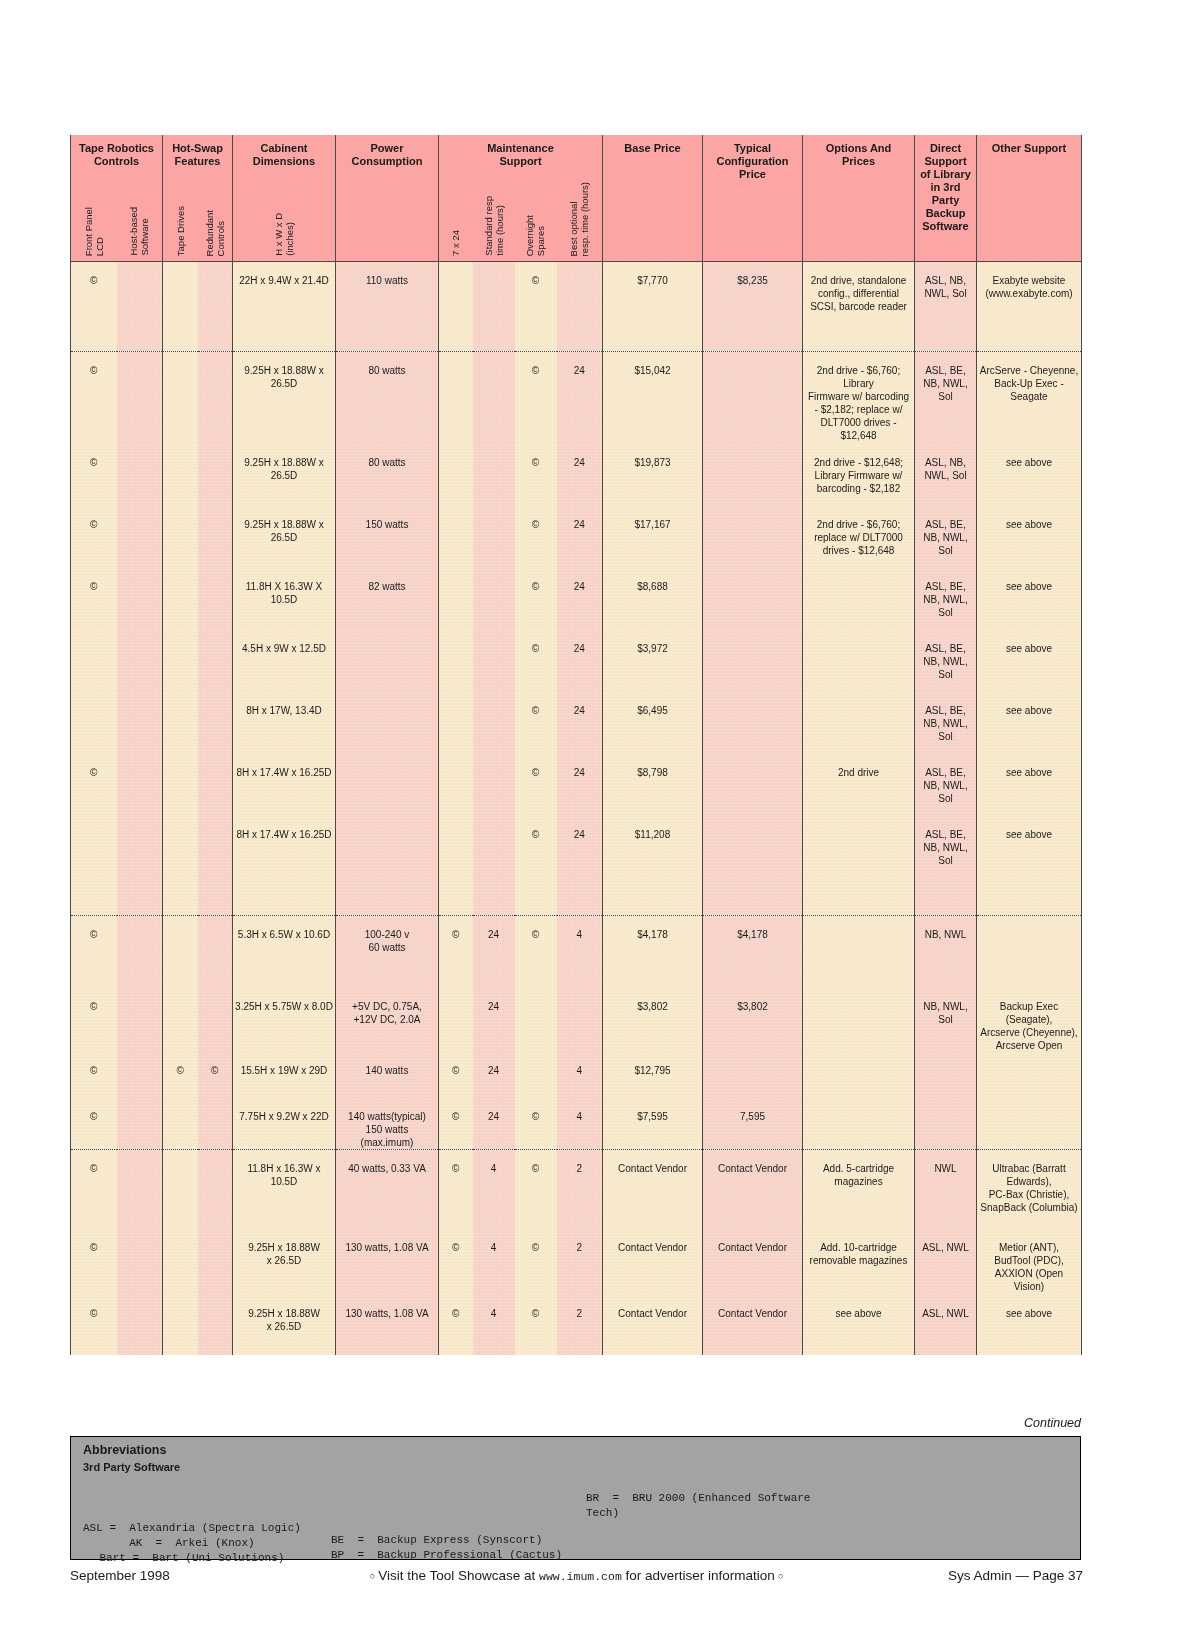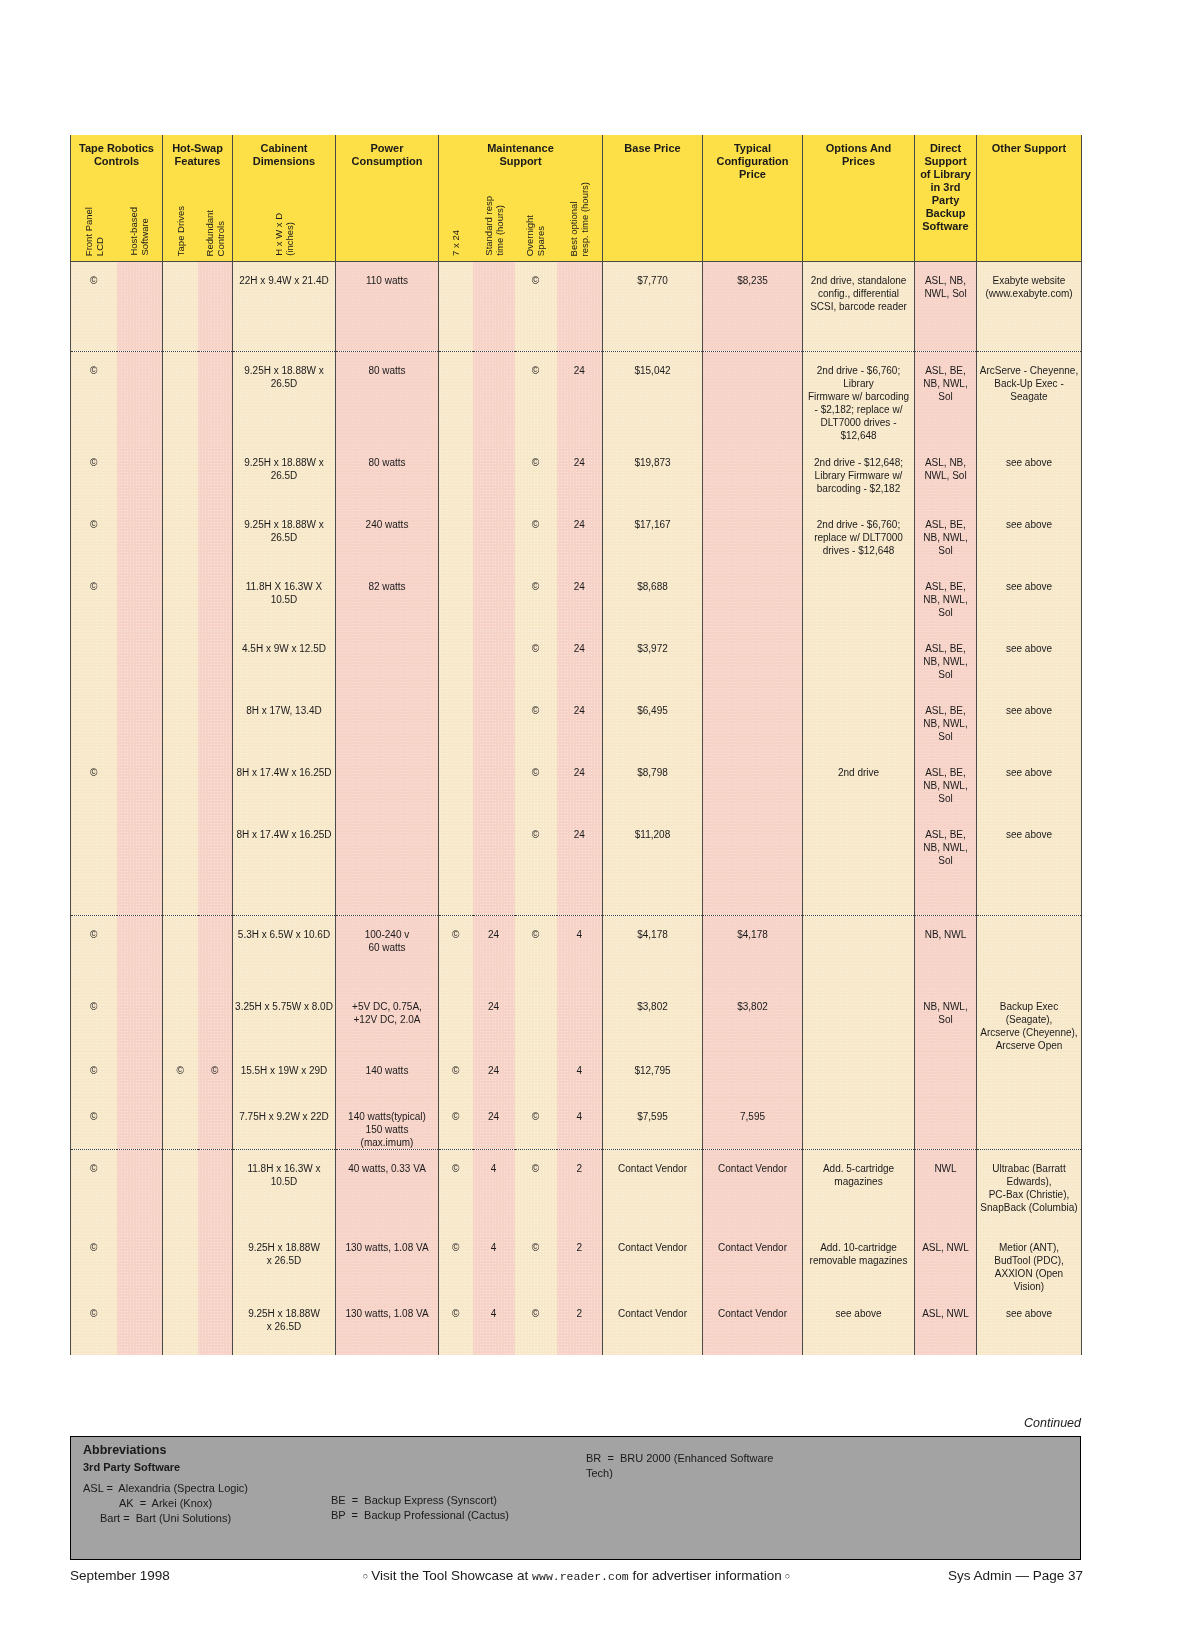--- a/index.html
+++ b/index.html
@@ -1,35 +1,35 @@
 <!DOCTYPE html>
 <html><head>
 <meta charset="utf-8">
 <style>
   html,body{margin:0;padding:0;background:#ffffff;}
   body{width:1200px;height:1631px;position:relative;font-family:"Liberation Sans",sans-serif;color:#1a1a1a;}
   .tablewrap{position:absolute;left:70px;top:135px;width:1013px;}
   table{border-collapse:collapse;table-layout:fixed;width:1011px;border-left:1px solid #4a4a4a;border-right:1px solid #4a4a4a;}
   th,td{padding:0;margin:0;vertical-align:top;overflow:hidden;}
-  thead th{background:#fde047;border-bottom:1px solid #4a4a4a;font-weight:bold;}
+  thead th{background:#fca5a5;border-bottom:1px solid #4a4a4a;font-weight:bold;}
   .hwrap{height:126px;display:flex;flex-direction:column;justify-content:space-between;}
   .gtitle{white-space:pre-line;text-align:center;font-size:11px;line-height:13px;padding-top:7px;font-weight:bold;}
   .rots{display:flex;align-items:flex-end;}
   .rslot{display:flex;justify-content:center;align-items:flex-end;padding-bottom:5px;}
   .rot{writing-mode:vertical-rl;transform:rotate(180deg);white-space:pre-line;font-size:9.5px;line-height:11px;font-weight:normal;text-align:left;}
   td{font-size:10px;line-height:13px;text-align:center;white-space:pre-line;padding-top:12px;padding-left:2px;padding-right:2px;}
   .shade-a{background-color:#f8e8ca;background-image:radial-gradient(rgba(255,255,255,0.5) 0.6px,transparent 0.7px);background-size:3px 3px;}
   .shade-b{background-color:#f6d2c7;background-image:radial-gradient(rgba(255,255,255,0.45) 0.6px,transparent 0.7px);background-size:3px 3px;}
   .gline{border-left:1px solid #4a4a4a;}
   tr.sep td{border-top:1px dotted #3c3c3c;}
   .continued{position:absolute;top:1416px;left:70px;width:1011px;text-align:right;font-style:italic;font-size:12.5px;}
   .abbrev{position:absolute;left:70px;top:1436px;width:1009px;height:122px;border:1px solid #000;background:#a3a3a3;}
   .ab-title{position:absolute;left:12px;top:6px;font-size:12.5px;font-weight:bold;}
   .ab-sub{position:absolute;left:12px;top:24px;font-size:11px;font-weight:bold;}
-  .ab-col{position:absolute;font-family:Liberation Sans, sans-serif;font-size:11px;line-height:15px;white-space:pre;}
+  .ab-col{position:absolute;font-family:Liberation Mono, monospace;font-size:11px;line-height:15px;white-space:pre;margin-top:40px;}
   .ab-c1{left:12px;top:44px;text-align:center;}
   .ab-c2{left:260px;top:56px;}
   .ab-c3{left:515px;top:14px;}
   .ab-c4{left:770px;top:14px;}
   .footer{position:absolute;left:70px;top:1568px;width:1013px;display:flex;align-items:flex-start;font-size:13.5px;}
   .f-left{flex:0 0 220px;text-align:left;}
   .f-center{flex:1 1 auto;text-align:center;}
   .f-right{flex:0 0 220px;text-align:right;}
   .f-circle{font-size:9px;position:relative;top:-1px;padding:0 3px;}
   .f-url{font-family:"Liberation Mono",monospace;font-size:11.5px;}
@@ -249,21 +249,21 @@
           <td class="shade-b gline">ASL, NB,
 NWL, Sol</td>
           <td class="shade-a gline">see above</td>
         </tr>
         <tr style="height: 62px;">
           <td class="shade-a">©</td>
           <td class="shade-b"></td>
           <td class="shade-a gline"></td>
           <td class="shade-b"></td>
           <td class="shade-a gline">9.25H x 18.88W x 26.5D</td>
-          <td class="shade-b gline">240 watts</td>
+          <td class="shade-b gline">150 watts</td>
           <td class="shade-a gline"></td>
           <td class="shade-b"></td>
           <td class="shade-a">©</td>
           <td class="shade-b">24</td>
           <td class="shade-a gline">$17,167</td>
           <td class="shade-b gline"></td>
           <td class="shade-a gline">2nd drive - $6,760;
 replace w/ DLT7000
 drives - $12,648</td>
           <td class="shade-b gline">ASL, BE,
@@ -510,16 +510,16 @@
   <div class="ab-title">Abbreviations</div>
   <div class="ab-sub">3rd Party Software</div>
   <div class="ab-col ab-c1" id="ab-c1"><div>ASL =  Alexandria (Spectra Logic)</div><div>AK  =  Arkei (Knox)</div><div>Bart =  Bart (Uni Solutions)</div></div>
   <div class="ab-col ab-c2" id="ab-c2"><div>BE  =  Backup Express (Synscort)</div><div>BP  =  Backup Professional (Cactus)</div></div>
   <div class="ab-col ab-c3" id="ab-c3"><div>BR  =  BRU 2000 (Enhanced Software</div><div>Tech)</div></div>
 </div>
 
 <div class="footer">
   <div class="f-left">September 1998</div>
   <div class="f-center">
-    <span class="f-circle">○</span><span>Visit the Tool Showcase at </span><span class="f-url">www.reader.com</span><span> for advertiser information</span><span class="f-circle">○</span>
+    <span class="f-circle">○</span><span>Visit the Tool Showcase at </span><span class="f-url">www.imum.com</span><span> for advertiser information</span><span class="f-circle">○</span>
   </div>
   <div class="f-right">Sys Admin — Page 37</div>
 </div>
 
 </body></html>

